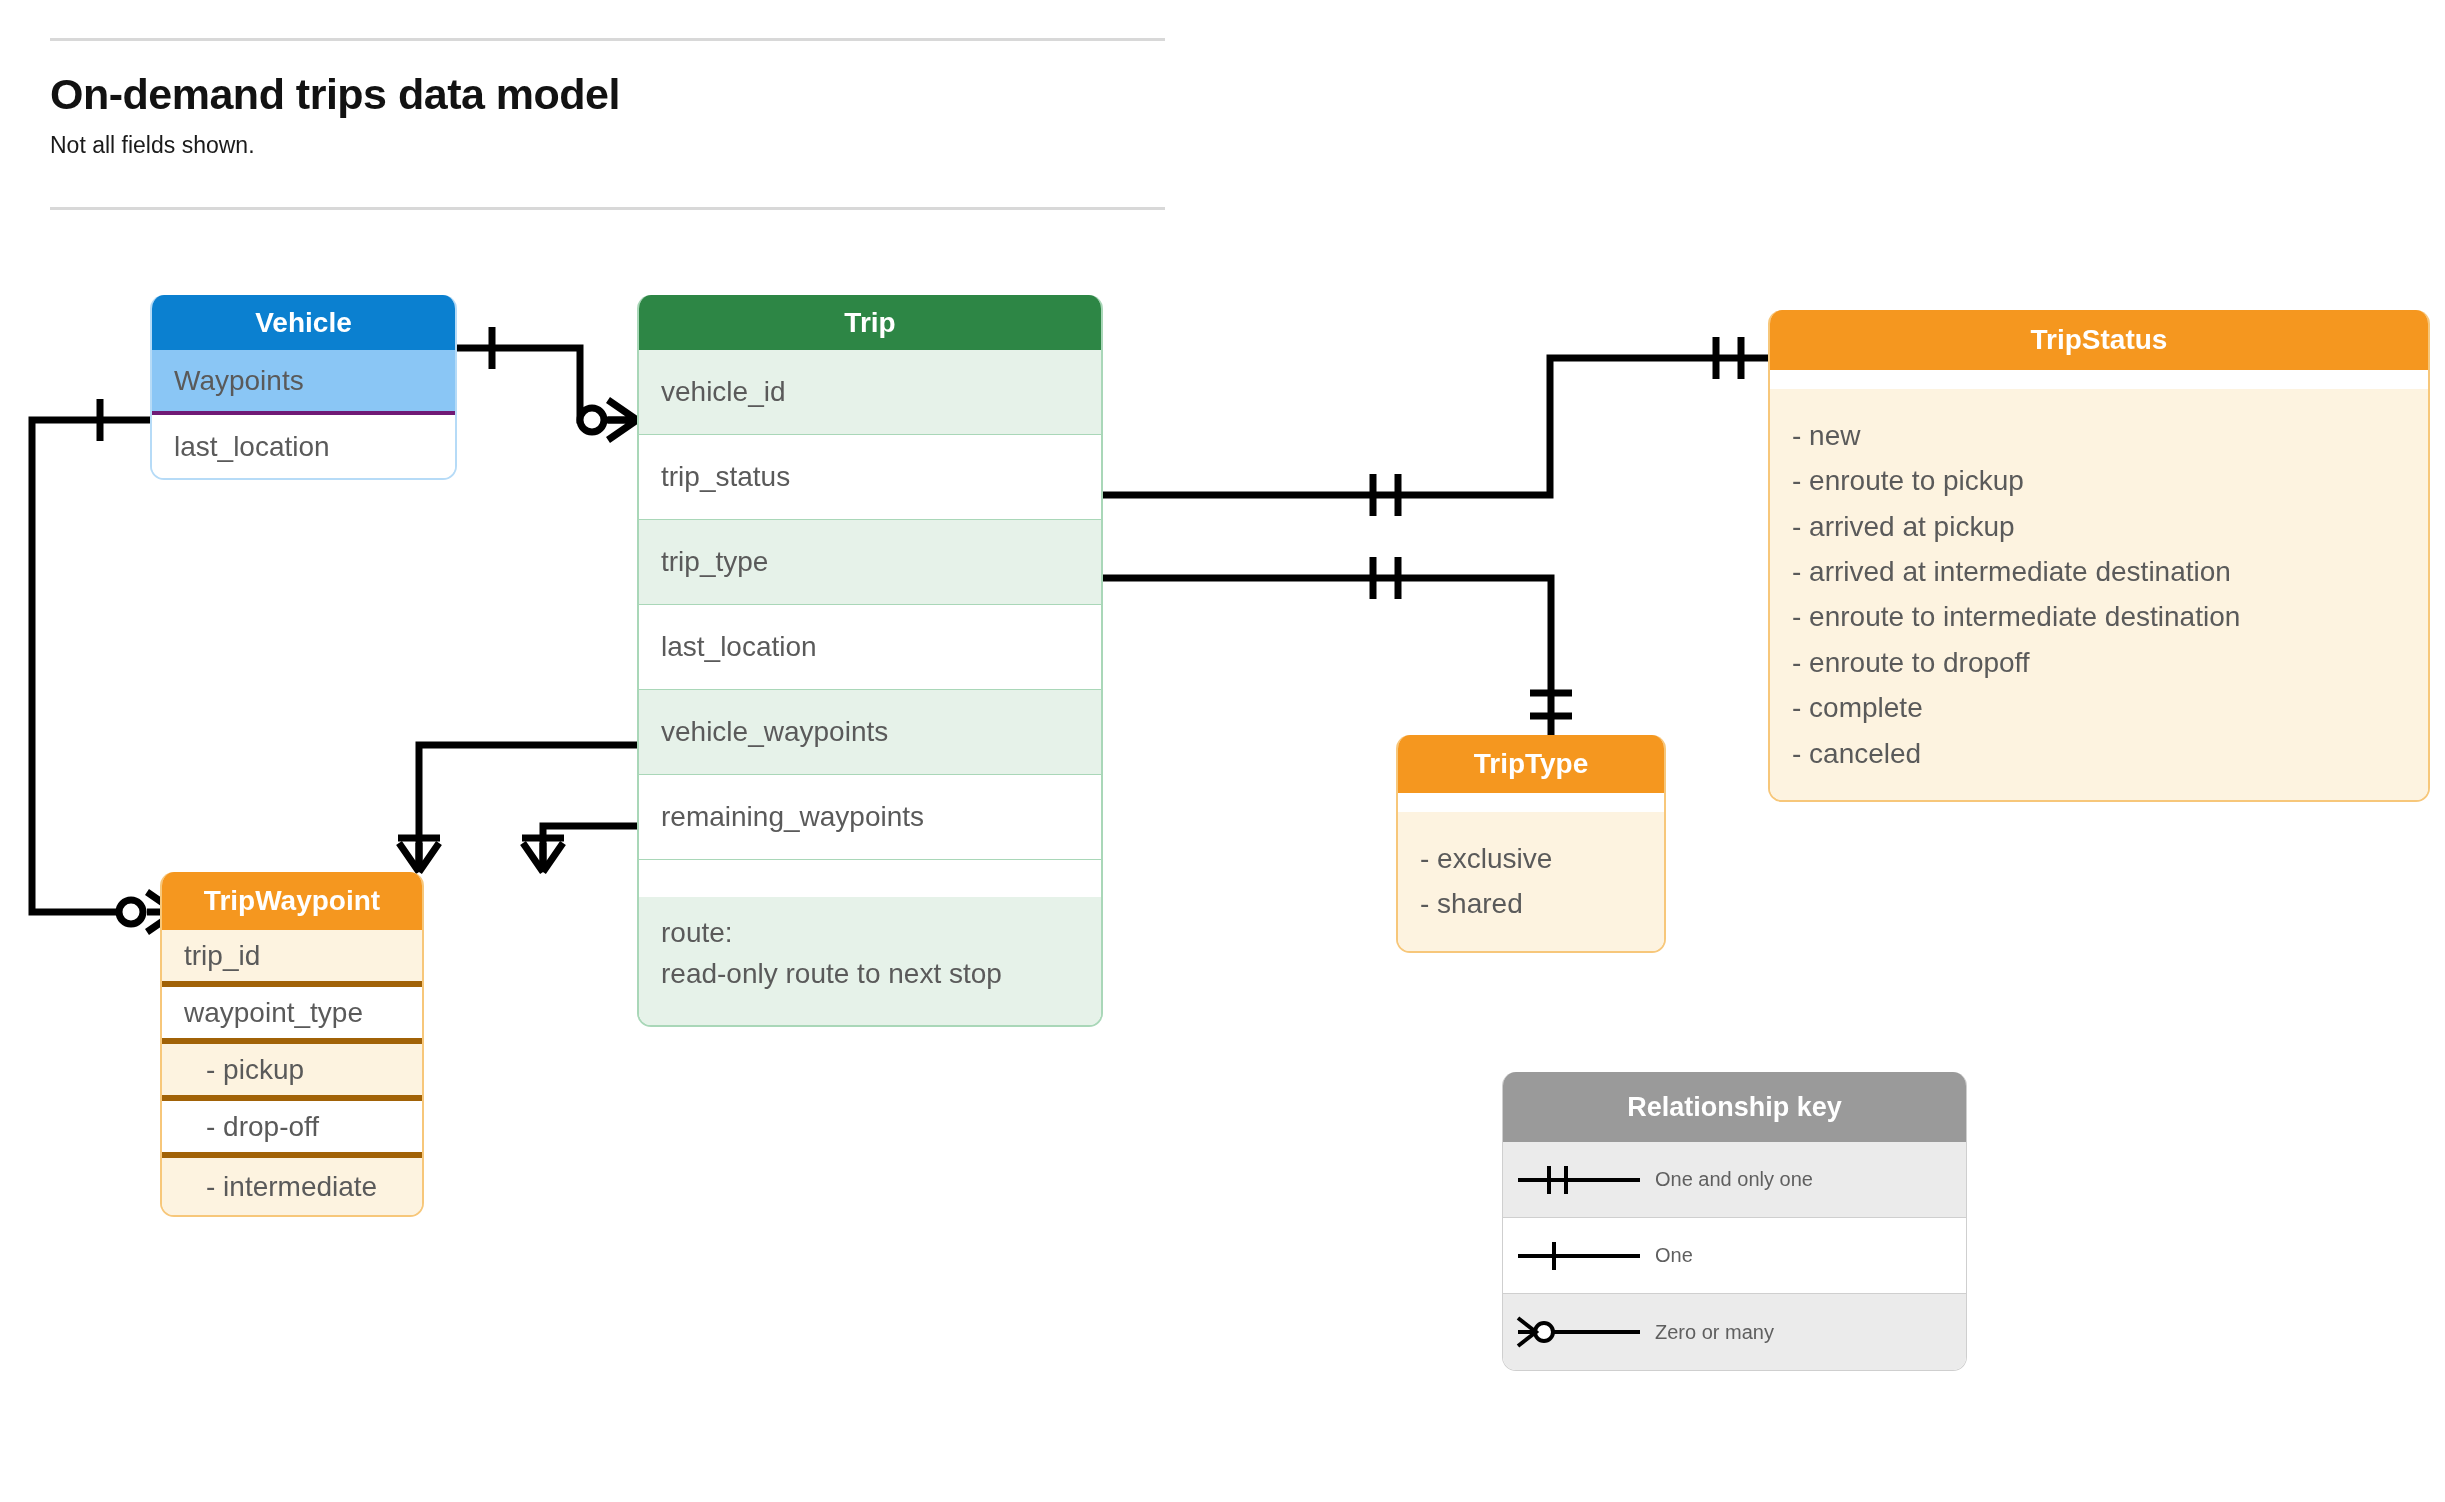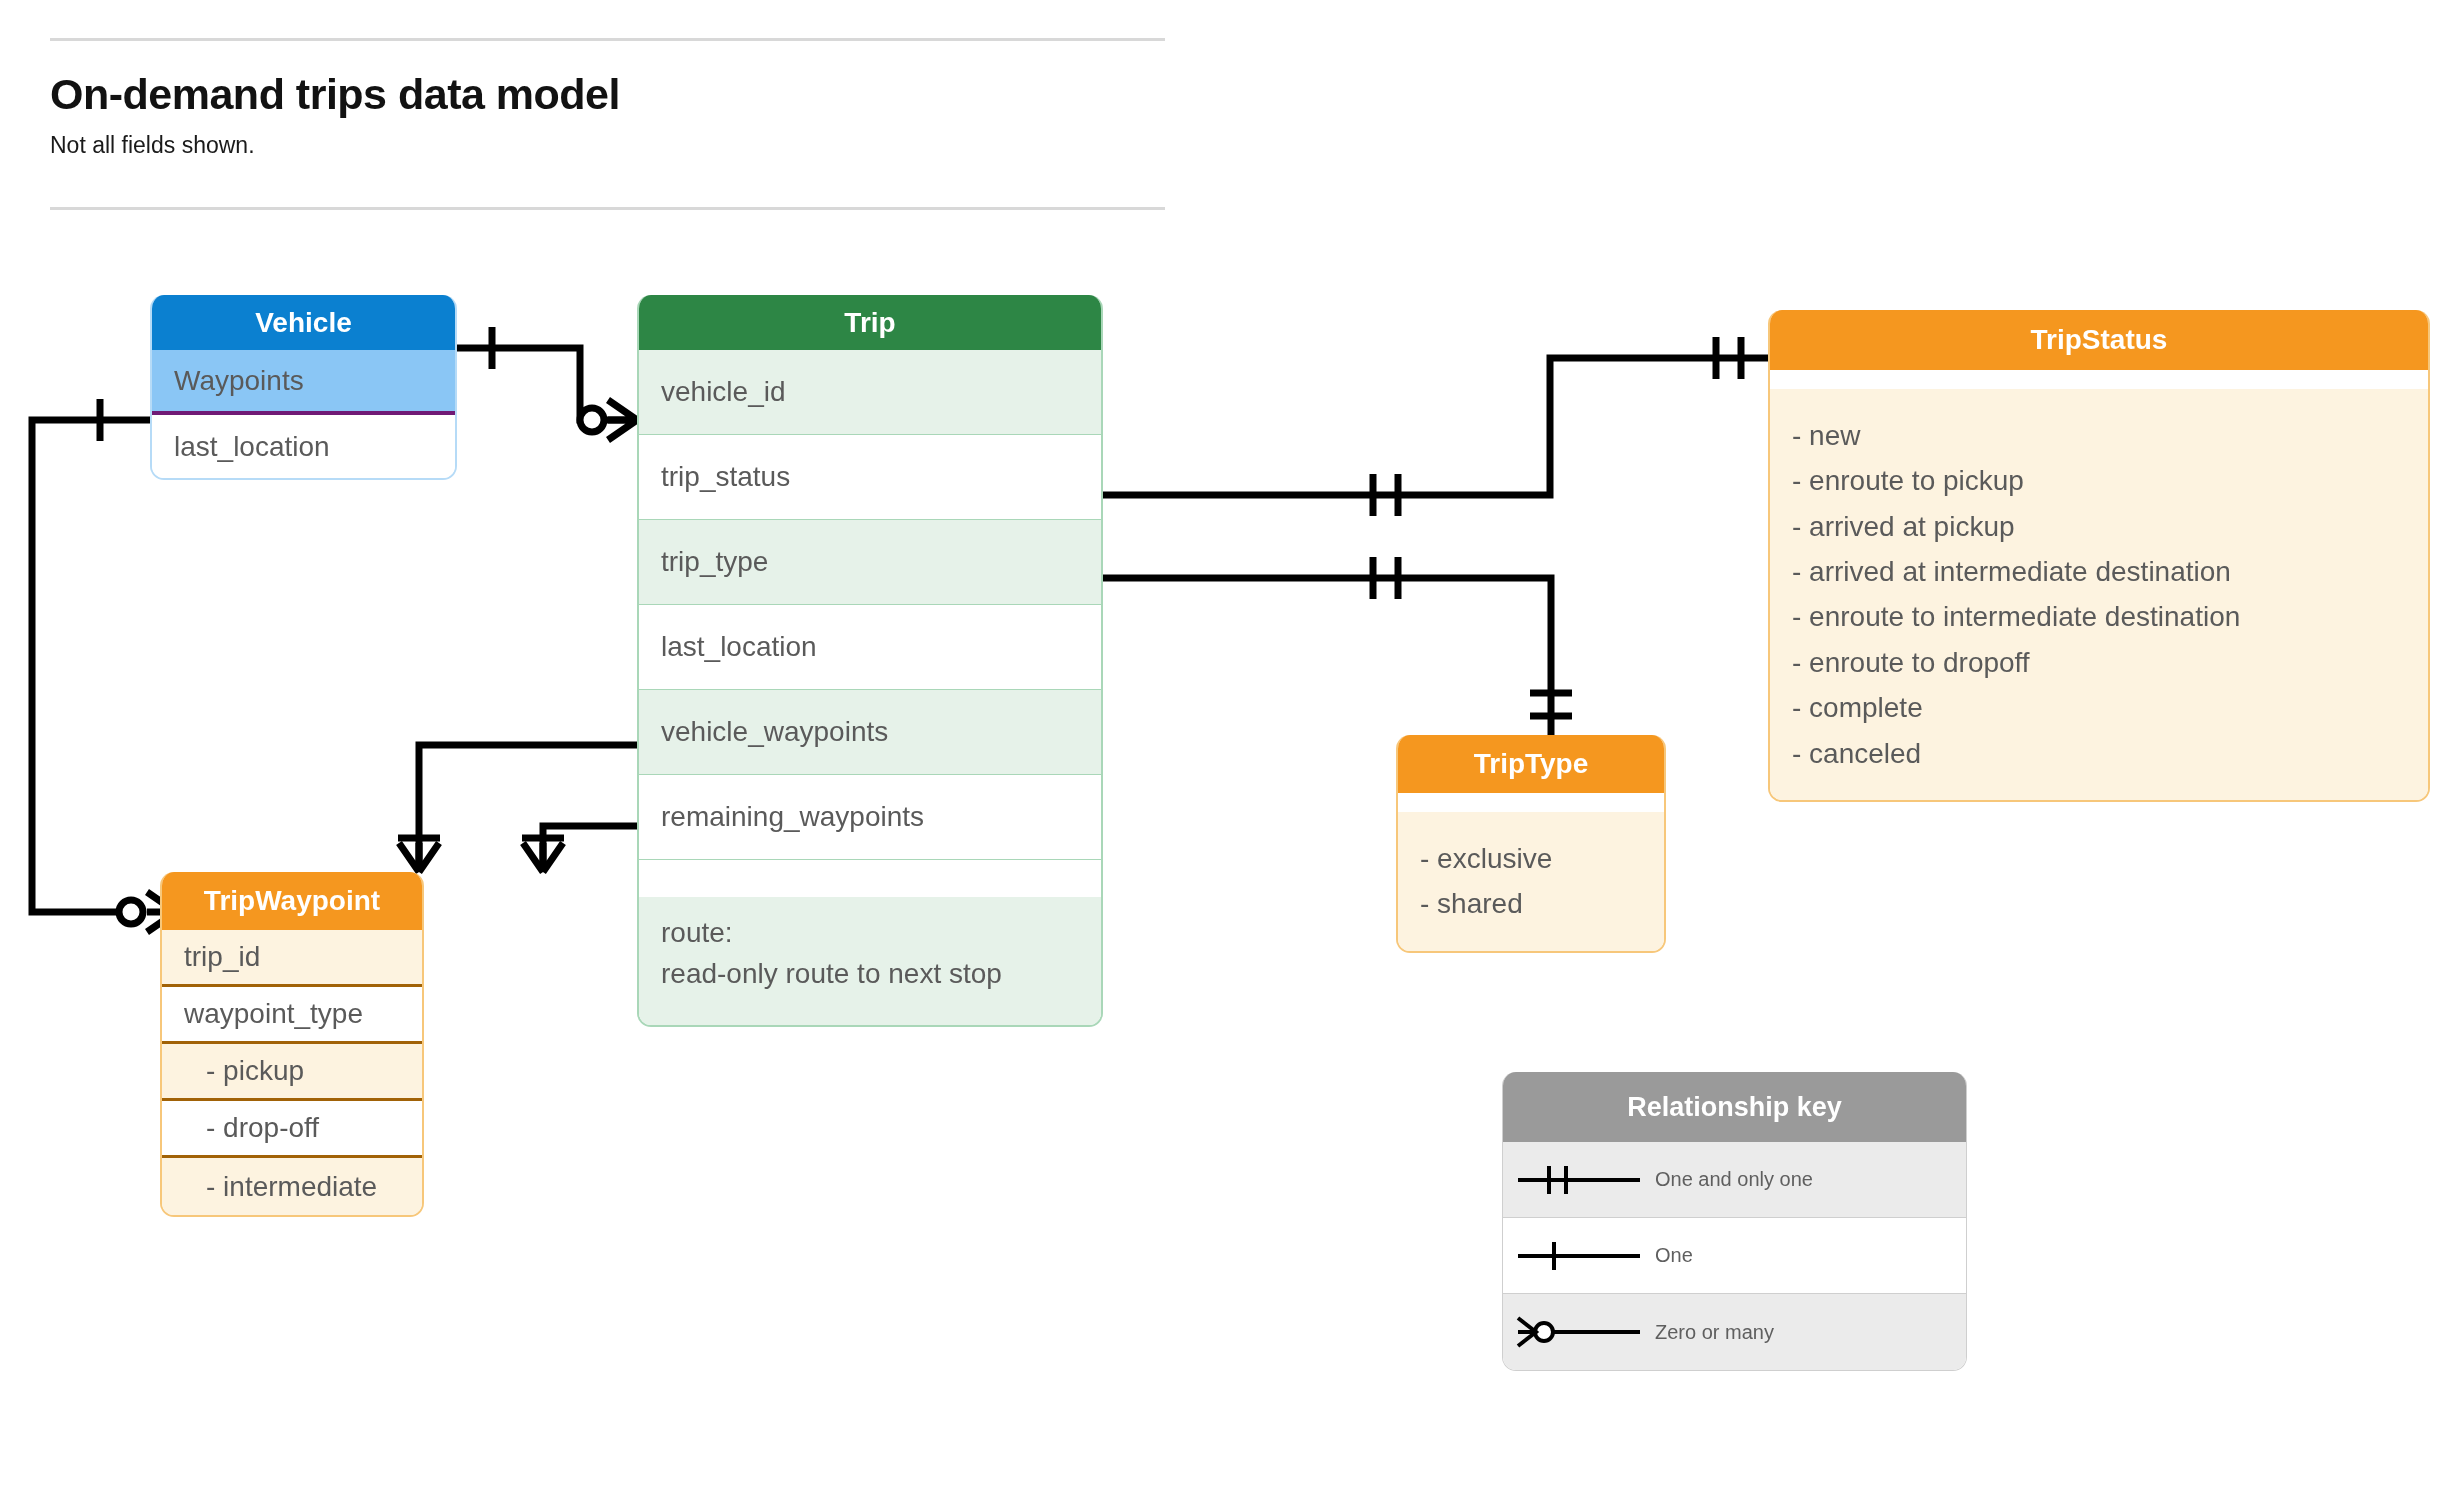--- a/index.html
+++ b/index.html
@@ -143,21 +143,21 @@
   #entity-triptype .enum-list { background: #fdf3e0; }
 
   
   #entity-tripwaypoint {
     left: 160px; top: 872px;
     width: 264px;
     border: 2px solid #f7c77a;
     border-top: none;
   }
   #entity-tripwaypoint .entity-header { background: #f5971f; height: 58px; }
-  #entity-tripwaypoint .field-row { height: 57px; border-bottom: 3px solid #a16207; }
+  #entity-tripwaypoint .field-row { height: 57px; border-bottom: 6px solid #a16207; }
   #entity-tripwaypoint .field-row:last-child { border-bottom: none; }
   #entity-tripwaypoint .tint { background: #fdf3e0; }
   #entity-tripwaypoint .plain { background: #ffffff; }
   #entity-tripwaypoint .indent { padding-left: 44px; }
 
   
   #relationship-key {
     position: absolute;
     left: 1502px; top: 1072px;
     width: 465px;

